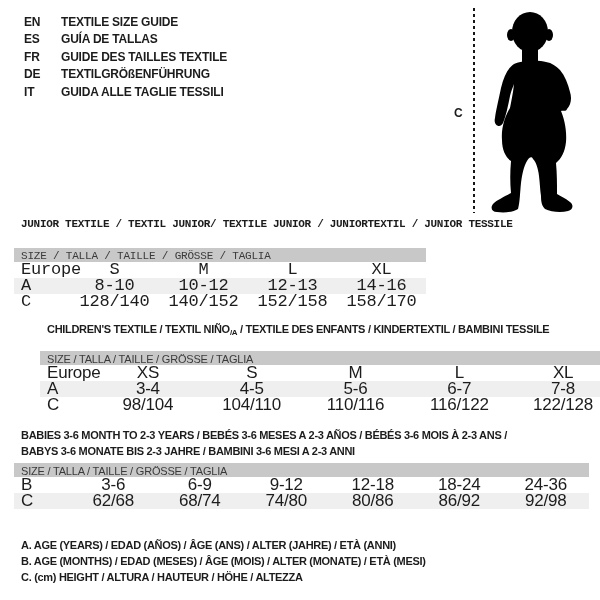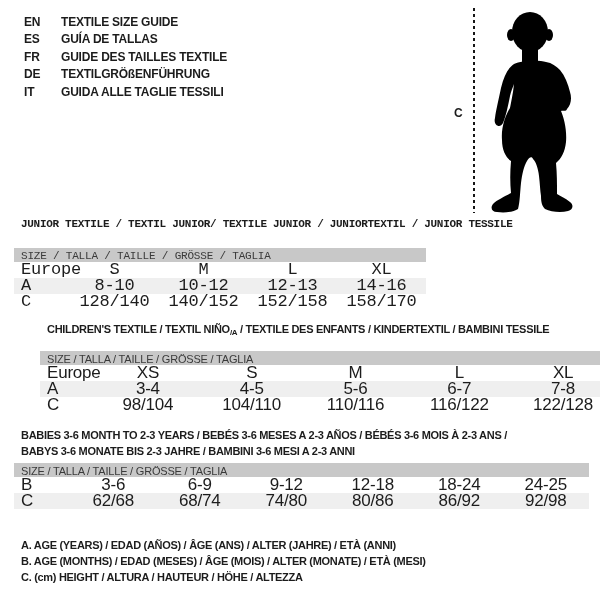--- a/index.html
+++ b/index.html
@@ -179,21 +179,21 @@
     <div class="section-title">BABIES 3-6 MONTH TO 2-3 YEARS / BEBÉS 3-6 MESES A 2-3 AÑOS / BÉBÉS 3-6 MOIS À 2-3 ANS /</div>
     <div class="section-title">BABYS 3-6 MONATE BIS 2-3 JAHRE / BAMBINI 3-6 MESI A 2-3 ANNI</div>
     <div class="size-bar">SIZE / TALLA / TAILLE / GRÖSSE / TAGLIA</div>
     <div class="t-row">
       <span class="t-label">B</span>
       <span class="t-cell">3-6</span>
       <span class="t-cell">6-9</span>
       <span class="t-cell">9-12</span>
       <span class="t-cell">12-18</span>
       <span class="t-cell">18-24</span>
-      <span class="t-cell">24-25</span>
+      <span class="t-cell">24-36</span>
     </div>
     <div class="t-row alt">
       <span class="t-label">C</span>
       <span class="t-cell">62/68</span>
       <span class="t-cell">68/74</span>
       <span class="t-cell">74/80</span>
       <span class="t-cell">80/86</span>
       <span class="t-cell">86/92</span>
       <span class="t-cell">92/98</span>
     </div>

